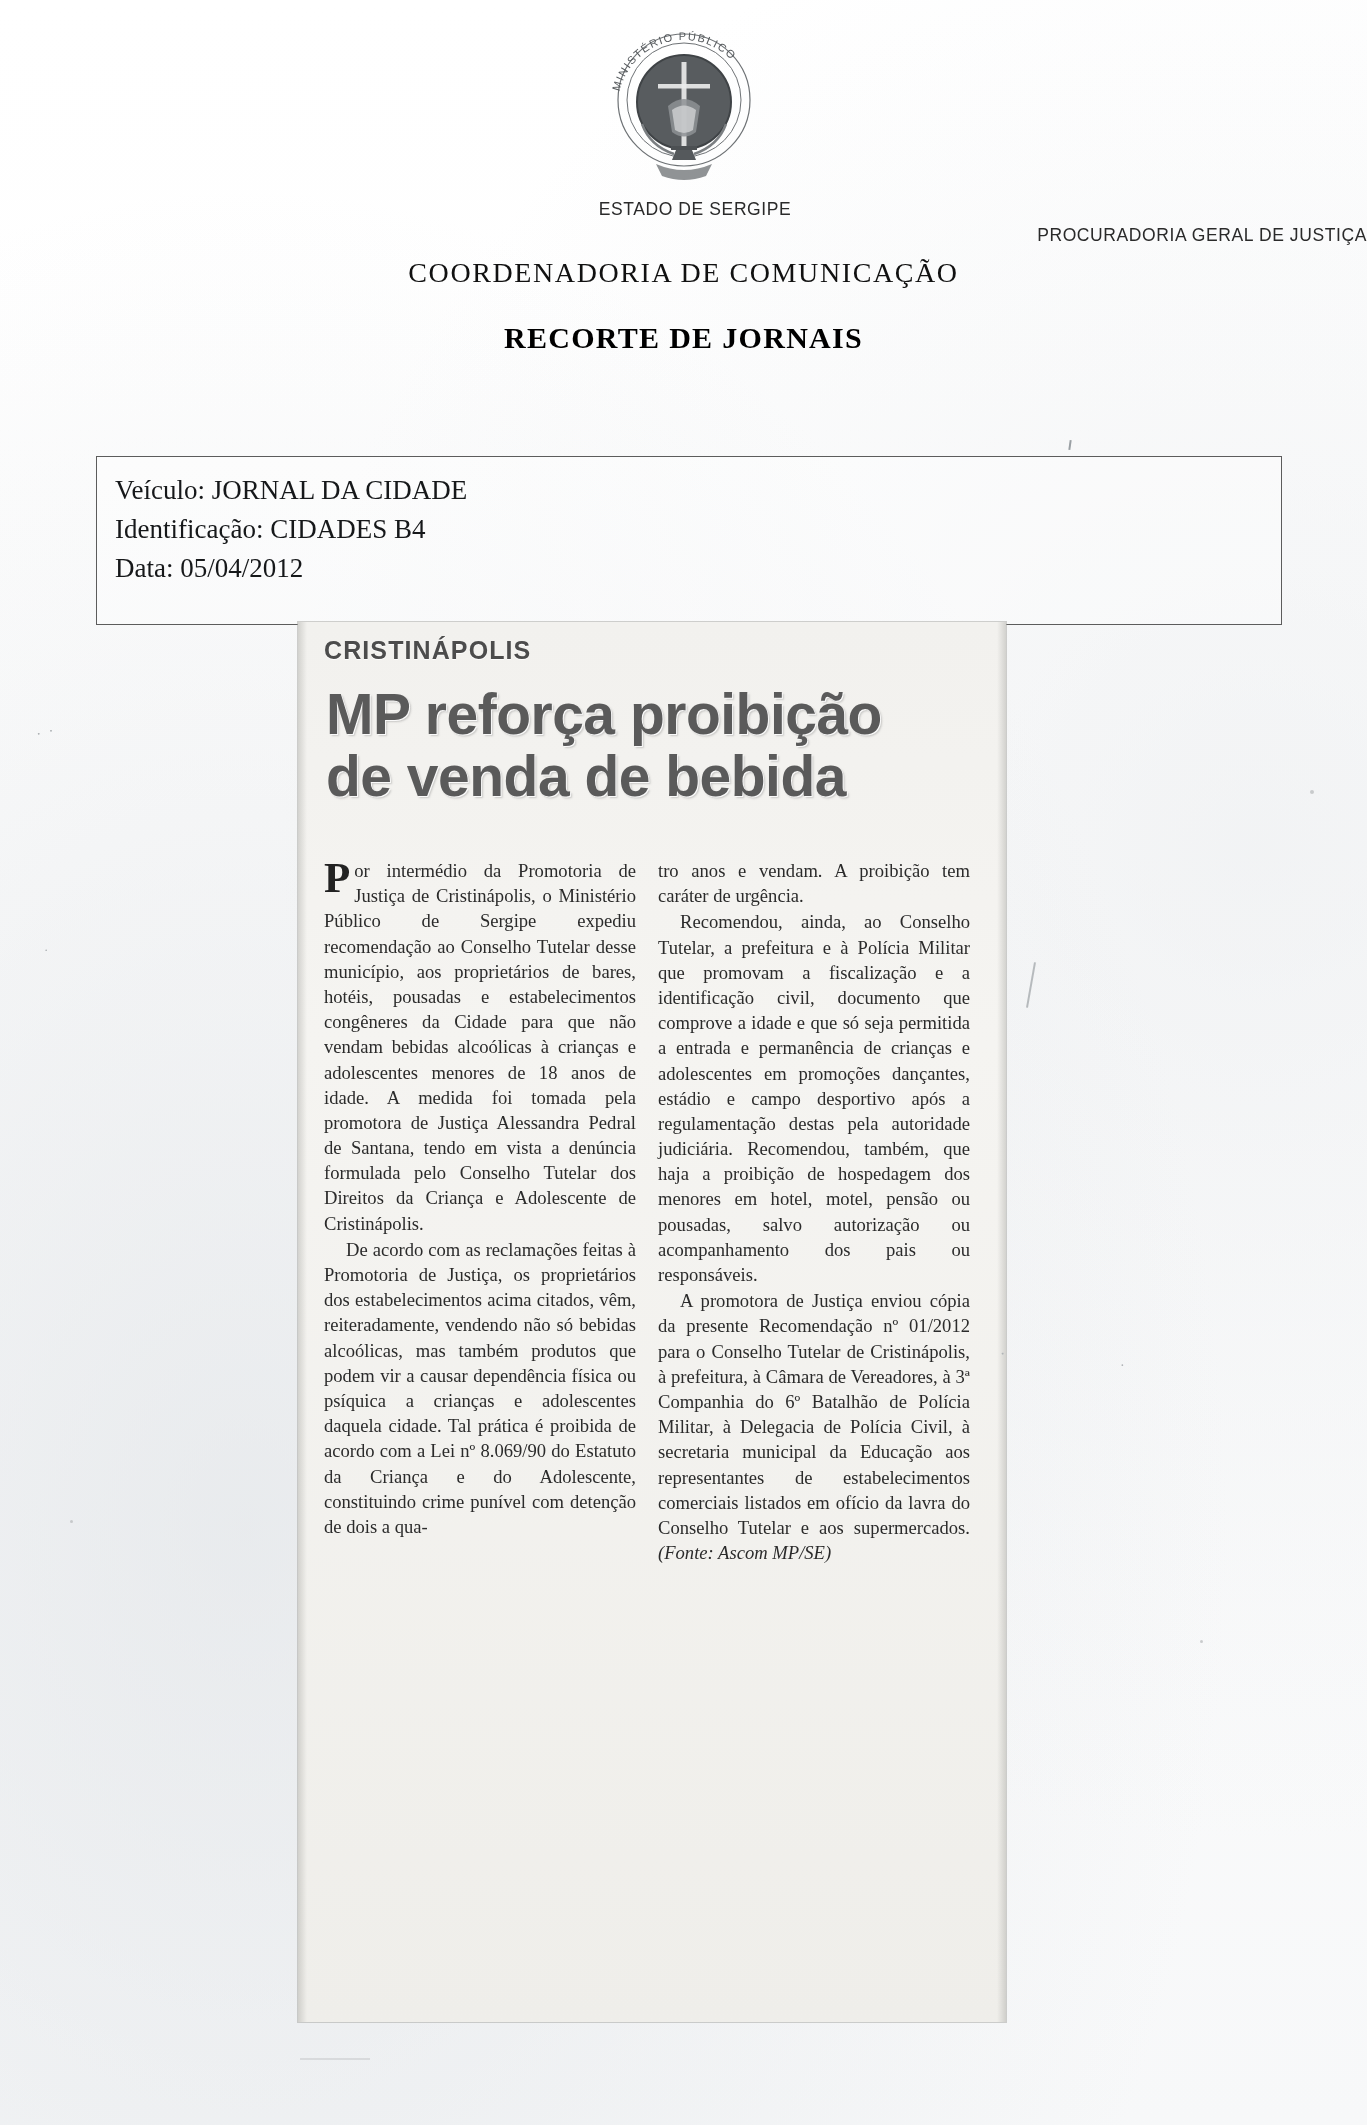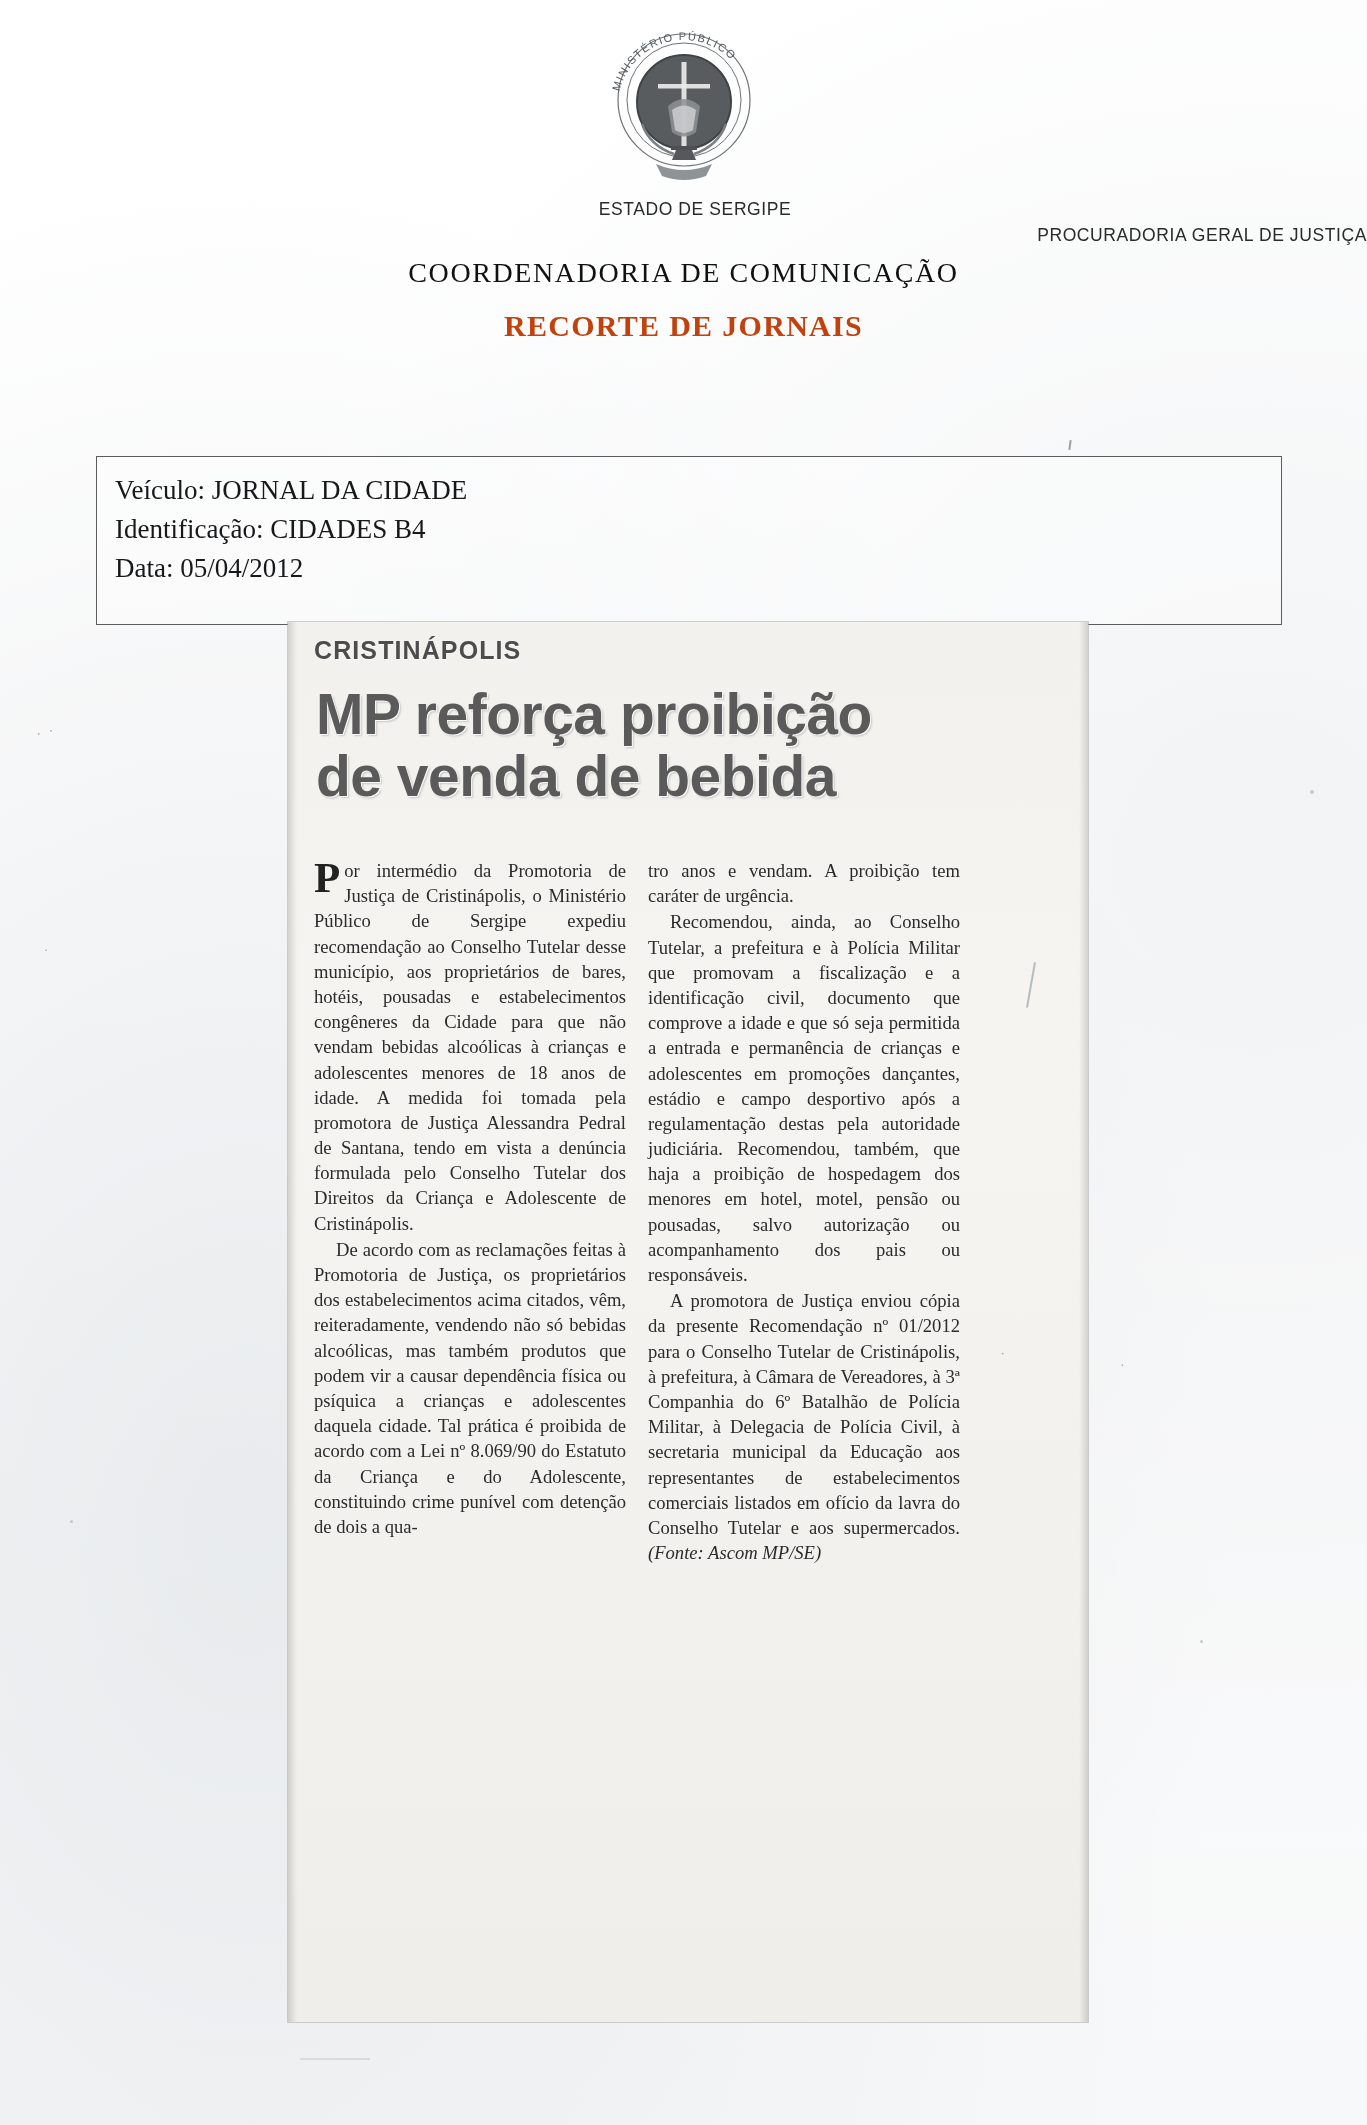--- a/index.html
+++ b/index.html
@@ -49,25 +49,25 @@
     padding-left: 23px;
   }
   .org-line.second { margin-bottom: 8px; text-align: right; }
 
   .coord-title {
     font-size: 28px;
     letter-spacing: 1.6px;
     color: #111;
   }
   .recorte-title {
-    margin-top: 20px;
+    margin-top: 32px;
     font-size: 30px;
     font-weight: bold;
     letter-spacing: 1.3px;
-    color: #c2410c;
+    color: #000000;
   }
 
   
   .id-box {
     position: absolute;
     left: 96px;
     top: 456px;
     width: 1186px;
     height: 169px;
     border: 1.6px solid #5c5c5c;
@@ -89,23 +89,23 @@
     left: 1069px;
     top: 440px;
     width: 2px; height: 10px;
     background: #9aa0a4;
     transform: rotate(8deg);
   }
 
   
   .clipping {
     position: absolute;
-    left: 288px;
+    left: 298px;
     top: 622px;
-    width: 800px;
+    width: 708px;
     height: 1400px;
     background: linear-gradient(180deg, #f2f1ee 0%, #f5f4f1 30%, #efeeea 100%);
     box-shadow: 0 0 0 1px rgba(170,170,165,0.55);
     overflow: hidden;
   }
   .clip-edge-l, .clip-edge-r {
     position:absolute; top:0; bottom:0; width: 9px;
   }
   .clip-edge-l { left:0; background: linear-gradient(90deg, rgba(150,150,145,0.35), rgba(150,150,145,0)); }
   .clip-edge-r { right:0; background: linear-gradient(270deg, rgba(150,150,145,0.35), rgba(150,150,145,0)); }

